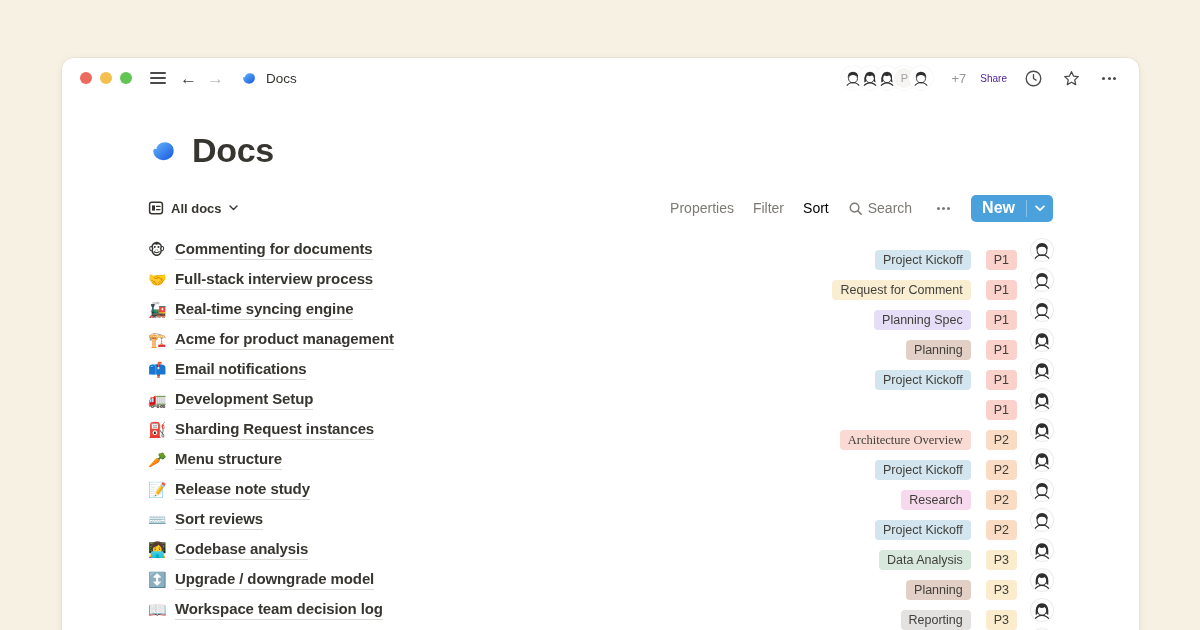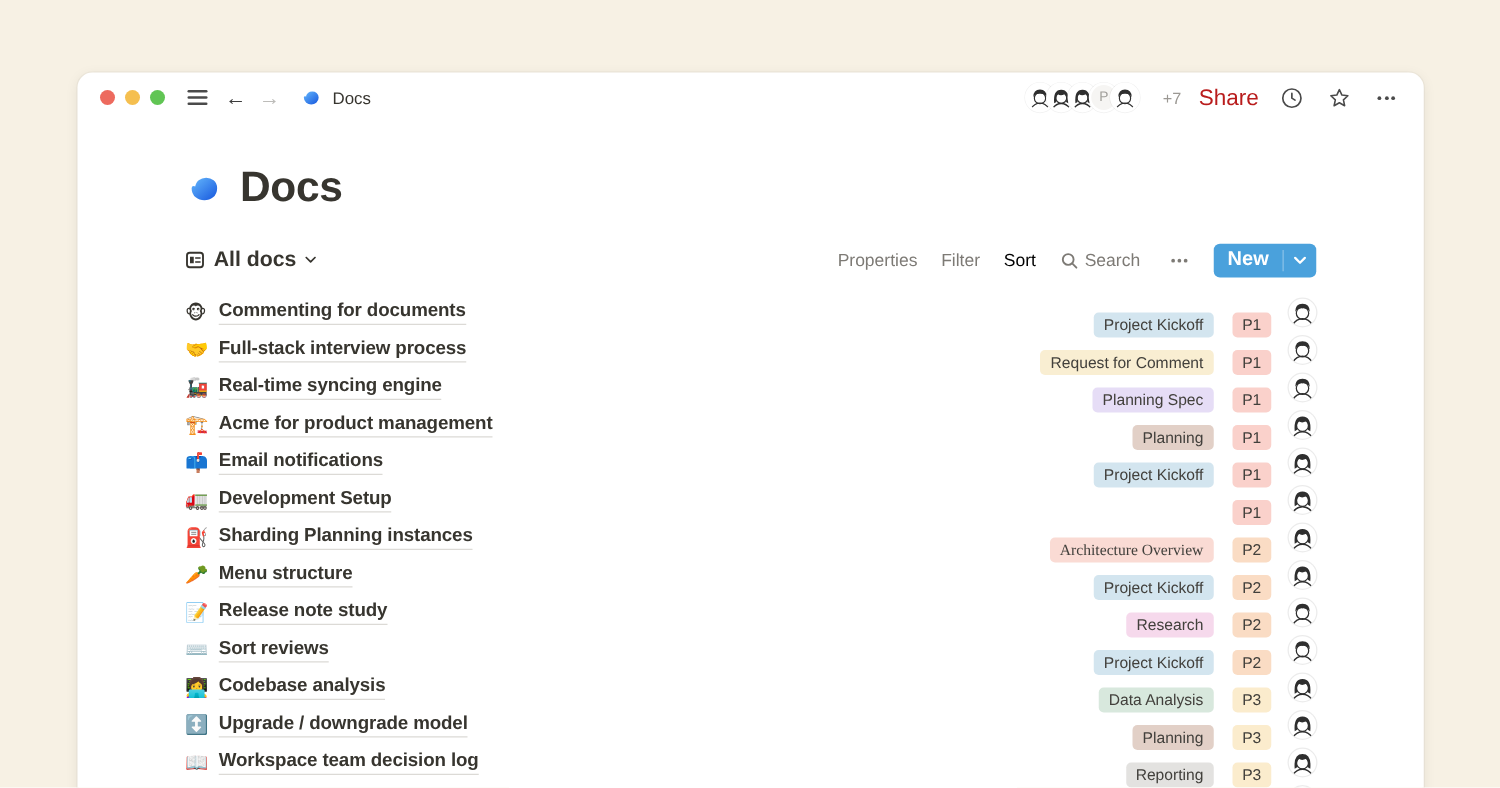--- a/index.html
+++ b/index.html
@@ -27,40 +27,40 @@
   .nav-arrow { font-size:17px; line-height:1; margin-right:10px; }
   .nav-arrow.back { color:#3c3c3c; }
   .nav-arrow.fwd { color:#bdbcb9; }
   .tb-logo { width:18px; height:18px; margin:0 8px 0 6px; }
   .tb-title { font-size:13.5px; font-weight:500; color:#37352f; }
   .tb-right { margin-left:auto; display:flex; align-items:center; gap:14px; }
   .stack { display:flex; align-items:center; }
   .stack .avatar { width:24px; height:24px; margin-left:-7px; border:2px solid #fff; box-shadow:0 0 0 .5px rgba(0,0,0,.06); }
   .stack .avatar:first-child { margin-left:0; }
   .overflow-count { font-size:13px; color:#9b9893; margin-left:4px; }
-  .share { font-size:18px; color:#b91c1c; cursor:pointer; }
+  .share { font-size:10px; color:#4c1d95; cursor:pointer; }
   .dots { display:flex; gap:2.5px; }
   .dots i { width:3px; height:3px; border-radius:50%; background:#4a4a4a; }
   
   .avatar {
     width:22px; height:22px; border-radius:50%; background:#fff; overflow:hidden;
     display:inline-flex; align-items:center; justify-content:center; flex:none;
     box-shadow:0 0 0 1px rgba(0,0,0,.08);
   }
   .avatar svg { width:100%; height:100%; }
   .avatar.initial { font-size:11px; color:#a2a09c; background:#f6f5f3; font-weight:500; }
   
   .content { padding:0 86px; }
   .page-header { display:flex; align-items:center; gap:13px; margin-top:33px; }
   .page-logo { width:31px; height:31px; }
   .page-title { font-size:34px; font-weight:700; letter-spacing:-.3px; color:#37352f; }
   
   .toolbar { display:flex; align-items:center; margin-top:24px; height:28px; }
   .view-switcher { display:flex; align-items:center; gap:7px; cursor:pointer; }
-  .view-switcher .label { font-size:17px; font-weight:700; }
+  .view-switcher .label { font-size:13px; font-weight:700; }
   .t-right { margin-left:auto; display:flex; align-items:center; gap:19px; }
   .t-link { font-size:14px; color:#7d7a75; cursor:pointer; }
   .t-link.active { color:#000000; }
   .t-search { display:flex; align-items:center; gap:5px; cursor:pointer; }
   .new-btn {
     display:flex; align-items:stretch; background:#4aa1dc; border-radius:5px;
     color:#fff; overflow:hidden; cursor:pointer; height:27px; margin-left:-3px;
   }
   .new-btn .main { font-size:16px; font-weight:700; padding:0 11px; display:flex; align-items:center; }
   .new-btn .split { width:1px; background:rgba(255,255,255,.35); margin:5px 0; }
@@ -315,21 +315,21 @@
             <span class="avatar">
               <svg viewBox="0 0 24 24">
                 <use href="#face-f"></use>
               </svg>
             </span>
           </span>
       </div>
 
       <div class="row">
         <span class="emoji">⛽</span>
-        <span class="title">Sharding Planning instances</span>
+        <span class="title">Sharding Request instances</span>
         <span class="row-right">
             <span class="pill tag" data-color="red">Architecture Overview</span>
             <span class="pill prio" data-color="p2">P2</span>
             <span class="avatar">
               <svg viewBox="0 0 24 24">
                 <use href="#face-f"></use>
               </svg>
             </span>
           </span>
       </div>

